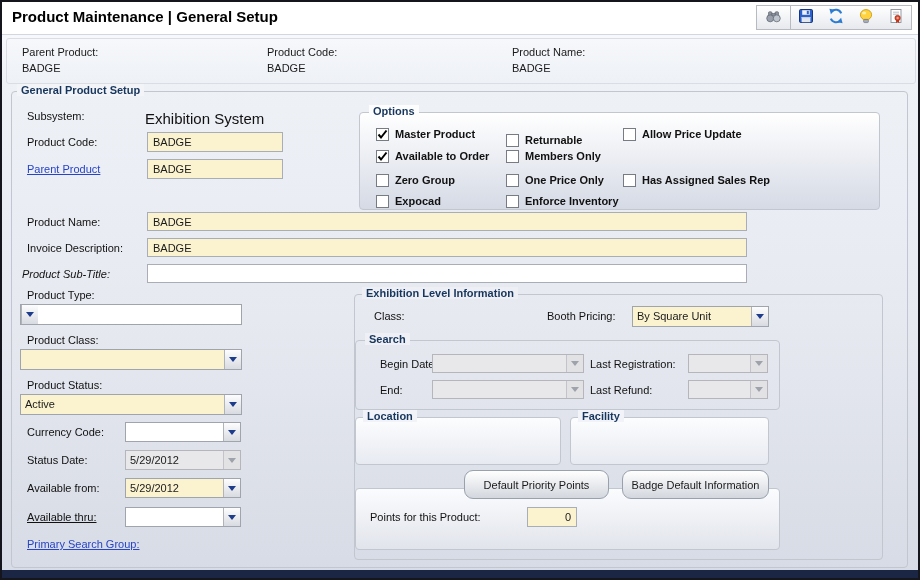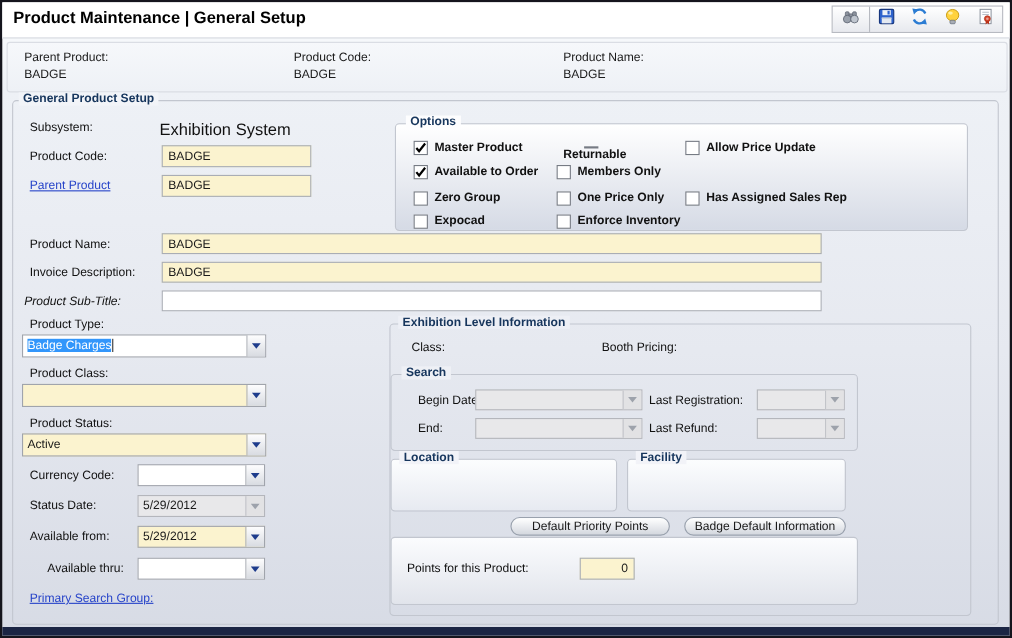--- a/index.html
+++ b/index.html
@@ -33,21 +33,21 @@
   .cbtn{width:17px;display:flex;align-items:center;justify-content:center;border-left:1px solid #b0b3ba;
     background:linear-gradient(180deg,#fdfdfe,#d8dbe1);cursor:pointer;}
   .combo.disabled .cbtn{background:#e2e2e4;border-left-color:#c2c4c9;}
   .arr{width:0;height:0;border-left:4px solid transparent;border-right:4px solid transparent;border-top:5px solid #1e3c8c;}
   .combo.disabled .arr{border-top-color:#9da2ab;}
   .hl{background:#3296FB;color:#fff;}
   .caret{display:inline-block;width:1px;height:12px;background:#333;vertical-align:middle;margin-left:1px;}
   .cb{position:absolute;display:flex;align-items:center;height:14px;cursor:pointer;z-index:2;font-weight:bold;}
   .cbbox{width:13px;height:13px;background:#fff;border:1px solid #767b84;display:flex;align-items:center;justify-content:center;}
   .cblbl{font-size:11px;color:#111;margin-left:6px;white-space:nowrap;}
-  .pill{position:absolute;height:17px;border:1px solid #99a1ad;border-radius:9px;
+  .pill{position:absolute;height:29px;border:1px solid #99a1ad;border-radius:9px;
     background:linear-gradient(180deg,#ffffff,#d3d7de);font-size:11px;color:#1a1a1a;
     display:flex;align-items:center;justify-content:center;cursor:pointer;z-index:2;white-space:nowrap;}
   .panel{position:absolute;border:1px solid #c2c6cf;border-radius:4px;
     background:linear-gradient(180deg,#fbfcfe,#e1e4eb);}
   .bottombar{position:absolute;left:0;bottom:0;width:100%;height:8px;background:#1B2544;}
   .opt-grad{background:linear-gradient(180deg,#ffffff,#d5dae5);}
   .loc-grad{background:linear-gradient(180deg,#fcfdfe,#e7eaf1);}
 </style>
 </head>
 <body>
@@ -131,21 +131,20 @@
   <input class="tin yellow" style="left: 145px; top: 210px; width: 600px; height: 19px;" value="BADGE">
 
   <div class="lbl" style="left:25px;top:240px;">Invoice Description:</div>
   <input class="tin yellow" style="left: 145px; top: 236px; width: 600px; height: 19px;" value="BADGE">
 
   <div class="lbl" style="left:20px;top:266px;font-style:italic;">Product Sub-Title:</div>
   <input class="tin" style="left: 145px; top: 262px; width: 600px; height: 19px;" value="">
 
   <div class="lbl" style="left:25px;top:287px;">Product Type:</div>
   <div class="combo" style="left:18px;top:302px;width:222px;height:21px;">
-    <span class="ctext"><span class="hl">Badge Charges</span><span class="caret"></span></span>
     <span class="cbtn">
         <i class="arr"></i>
       </span>
   </div>
 
   <div class="lbl" style="left:25px;top:332px;">Product Class:</div>
   <div class="combo yellow" style="left:18px;top:347px;width:222px;height:21px;">
     <span class="ctext"></span>
     <span class="cbtn">
         <i class="arr"></i>
@@ -177,40 +176,40 @@
   </div>
 
   <div class="lbl" style="left:25px;top:480px;">Available from:</div>
   <div class="combo yellow" style="left:123px;top:476px;width:116px;height:20px;">
     <span class="ctext">5/29/2012</span>
     <span class="cbtn">
         <i class="arr"></i>
       </span>
   </div>
 
-  <div class="lbl" style="left:41px;top:509px;">Available thru:</div>
+  <div class="lbl" style="left:25px;top:509px;text-decoration:underline;">Available thru:</div>
   <div class="combo" style="left:123px;top:505px;width:116px;height:20px;">
     <span class="ctext"></span>
     <span class="cbtn">
         <i class="arr"></i>
       </span>
   </div>
 
   <div class="link" style="left:25px;top:536px;">Primary Search Group:</div>
 
   <div class="gbox opt-grad" style="left:357px;top:110px;width:521px;height:98px;" id="options-box">
       <div class="cb" style="left: 16px; top: 14px;">
         <span class="cbbox">
           <svg width="11" height="11" viewBox="0 0 11 11">
             <path d="M1.5 5.5 L4 8.5 L9.5 1.5" stroke="#000" stroke-width="2" fill="none"></path>
           </svg>
         </span>
         <span class="cblbl">Master Product</span>
       </div>
-      <div class="cb" style="left: 146px; top: 20px; flex-direction: column;">
+      <div class="cb" style="left: 146px; top: 20px;">
         <span class="cbbox"></span>
         <span class="cblbl">Returnable</span>
       </div>
       <div class="cb" style="left: 263px; top: 14px;">
         <span class="cbbox"></span>
         <span class="cblbl">Allow Price Update</span>
       </div>
       <div class="cb" style="left: 16px; top: 36px;">
         <span class="cbbox">
           <svg width="11" height="11" viewBox="0 0 11 11">
@@ -244,20 +243,26 @@
         <span class="cblbl">Enforce Inventory</span>
       </div>
     </div>
   <div class="glegend" style="left:367px;top:103px;background:#fdfdfe;">Options</div>
 
   <div class="gbox" style="left:352px;top:292px;width:529px;height:266px;"></div>
   <div class="glegend" style="left:360px;top:285px;background:#edeff5;">Exhibition Level Information</div>
 
   <div class="lbl" style="left:372px;top:308px;">Class:</div>
   <div class="lbl" style="left:545px;top:308px;">Booth Pricing:</div>
+  <div class="combo yellow" style="left:630px;top:304px;width:137px;height:21px;">
+    <span class="ctext">By Square Unit</span>
+    <span class="cbtn">
+        <i class="arr"></i>
+      </span>
+  </div>
 
   <div class="gbox" style="left:353px;top:338px;width:425px;height:70px;"></div>
   <div class="glegend" style="left:363px;top:331px;background:#eef0f5;">Search</div>
 
   <div class="lbl" style="left:378px;top:356px;">Begin Date:</div>
   <div class="combo disabled" style="left:430px;top:352px;width:152px;height:19px;">
     <span class="ctext"></span>
     <span class="cbtn">
         <i class="arr"></i>
       </span>

